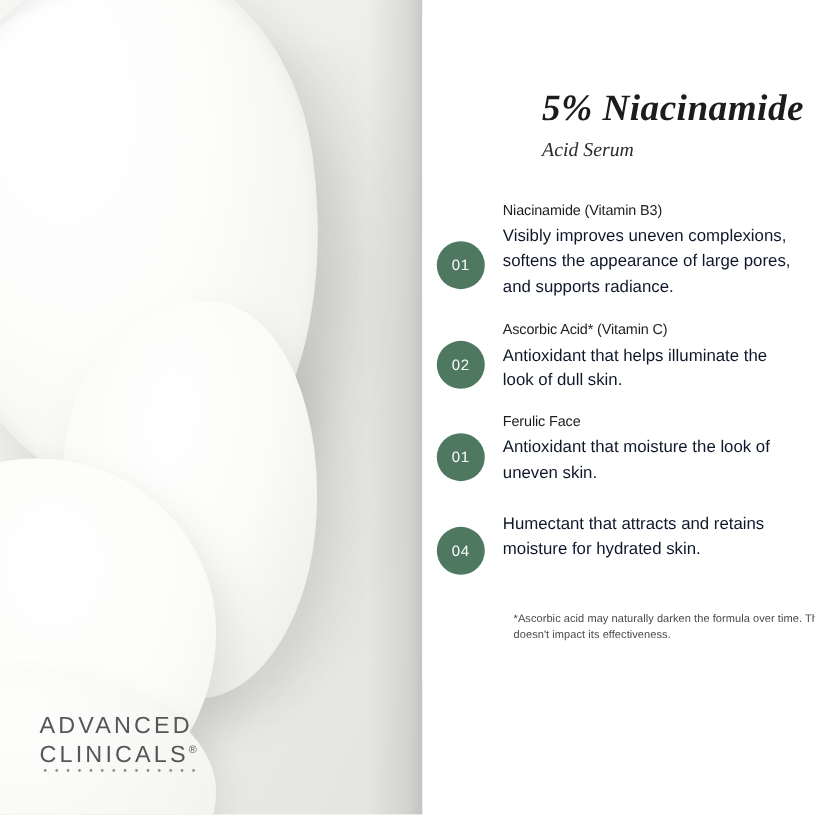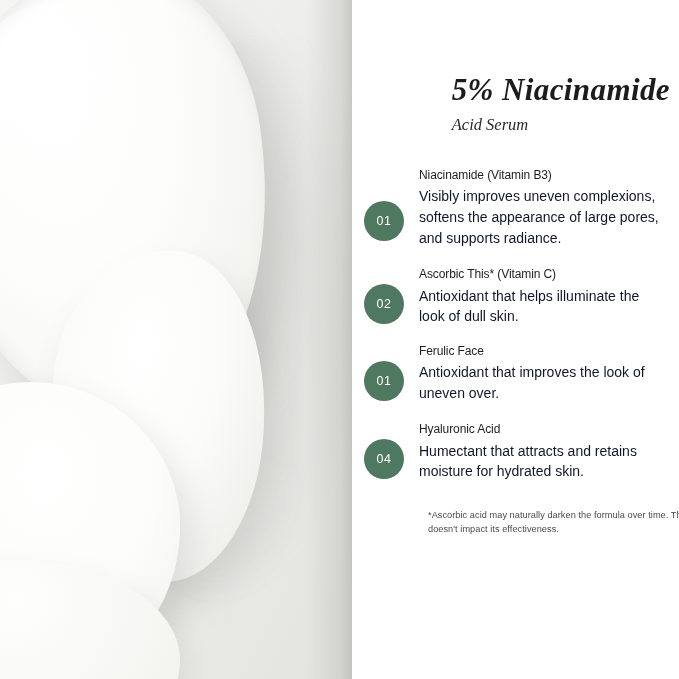--- a/index.html
+++ b/index.html
@@ -264,20 +264,27 @@
 
   <div class="photo-panel">
     <div class="photo-bg"></div>
     <div class="photo-soft-shadow"></div>
     <div class="blob-main"></div>
     <div class="blob-tail"></div>
     <div class="blob-lower"></div>
     <div class="blob-lower2"></div>
     <div class="photo-edge-shadow"></div>
 
+    <div class="brand">
+      <div class="brand-line">ADVANCED</div>
+      <div class="brand-line brand-line-2">
+        <span>CLINICALS</span><span class="brand-reg">®</span>
+        <span class="brand-dots"></span>
+      </div>
+    </div>
   </div>
 
   <div class="content">
 
     <div class="title-block">
       <h1 class="product-title">5% Niacinamide</h1>
       <p class="product-sub">Acid Serum</p>
     </div>
 
     <div class="ingredients">
@@ -286,37 +293,36 @@
         <div class="ing-badge">01</div>
         <div class="ing-text">
           <div class="ing-name">Niacinamide (Vitamin B3)</div>
           <div class="ing-desc">Visibly improves uneven complexions, softens the appearance of large pores, and supports radiance.</div>
         </div>
       </div>
 
       <div class="ing-row row-2">
         <div class="ing-badge">02</div>
         <div class="ing-text">
-          <div class="ing-name">Ascorbic This* (Vitamin C)</div>
+          <div class="ing-name">Ascorbic Acid* (Vitamin C)</div>
           <div class="ing-desc">Antioxidant that helps illuminate the look of dull skin.</div>
         </div>
       </div>
 
       <div class="ing-row row-3">
         <div class="ing-badge">01</div>
         <div class="ing-text">
           <div class="ing-name">Ferulic Face</div>
-          <div class="ing-desc">Antioxidant that improves the look of uneven over.</div>
+          <div class="ing-desc">Antioxidant that moisture the look of uneven skin.</div>
         </div>
       </div>
 
       <div class="ing-row row-4">
         <div class="ing-badge">04</div>
         <div class="ing-text">
-          <div class="ing-name">Hyaluronic Acid</div>
           <div class="ing-desc">Humectant that attracts and retains moisture for hydrated skin.</div>
         </div>
       </div>
 
     </div>
 
     <div class="footnote">*Ascorbic acid may naturally darken the formula over time. This doesn't impact its effectiveness.</div>
   </div>
 
 </div>

